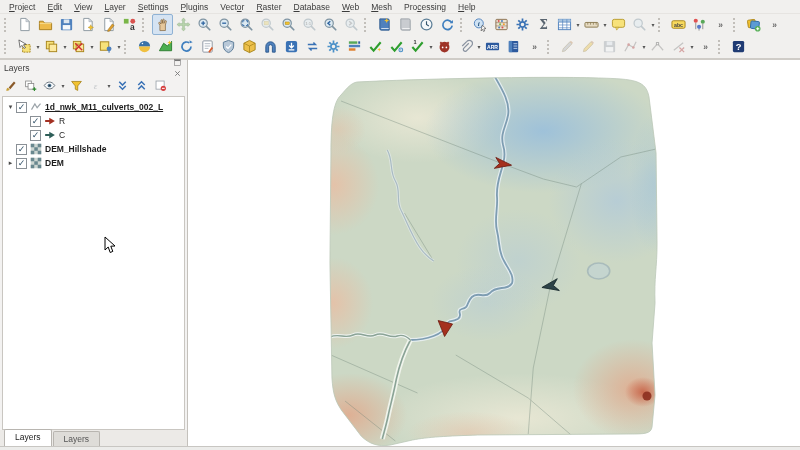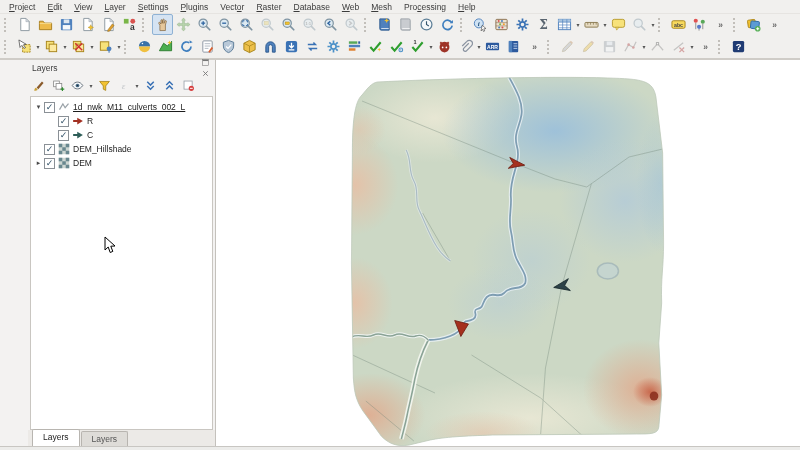--- a/index.html
+++ b/index.html
@@ -18,35 +18,35 @@
   .tbtn{display:flex;align-items:center;justify-content:center;width:19px;height:19px;
         border:1px solid transparent;border-radius:2px;flex:0 0 auto;}
   .tbtn.active{background:#d5e3f2;border-color:#8fb2d4;}
   .tbtn.disabled{opacity:.42;}
   .tbtn svg{display:block;}
   .dd{font-size:6px;color:#555;width:6px;text-align:center;flex:0 0 auto;}
   .handle{width:5px;height:14px;border-left:2px dotted #c2bfba;margin:0 3px 0 2px;flex:0 0 auto;}
   
   .workspace{display:flex;height:386px;border-top:1px solid #cfccc7;}
   .panel{width:187px;display:flex;flex-direction:column;background:#f3f2f1;
-         border-right:1px solid #c4c1bc;padding-left:28px;}
+         border-right:1px solid #c4c1bc;}
   .panel-header{display:flex;align-items:center;height:15px;padding:0 4px;font-size:8.5px;}
   .panel-header .title{flex:1;}
   .phbtn{width:11px;height:11px;display:flex;align-items:center;justify-content:center;margin-left:2px;}
   .panel-toolbar{display:flex;align-items:center;height:21px;padding:0 3px;gap:2px;}
   .ptbtn{display:flex;align-items:center;justify-content:center;width:17px;height:17px;}
   .layer-tree{flex:1;background:#fff;border:1px solid #c9c6c1;margin:0 2px;
               padding:3px 0;font-size:8.5px;overflow:hidden;}
   .trow{display:flex;align-items:center;height:14px;}
   .trow .exp{width:9px;font-size:7px;color:#4a4a4a;text-align:center;flex:0 0 auto;}
   .cb{width:9px;height:9px;border:1px solid #8a9096;background:#fff;margin:0 3px 0 1px;
       display:flex;align-items:center;justify-content:center;font-size:9px;line-height:9px;
       color:#2f4f66;flex:0 0 auto;}
   .licon{margin-right:3px;display:flex;flex:0 0 auto;}
-  .lname{white-space:nowrap;color:#1d1d1d;font-weight:normal;}
+  .lname{white-space:nowrap;color:#1d1d1d;font-weight:bold;}
   .lname.sub{font-weight:normal;}
   .lname.selected{text-decoration:underline;}
   .panel-tabs{display:flex;align-items:flex-end;height:16px;background:#eceae7;padding-left:4px;gap:1px;}
   .ptab{font-size:8.5px;padding:2px 10px 2px;border:1px solid #b8b5b0;border-bottom:none;
         border-radius:2px 2px 0 0;background:#dedcd8;color:#555;}
   .ptab.active{background:#fff;color:#222;height:12px;}
   .map{flex:1;position:relative;background:#fff;}
   .map svg.terrain{position:absolute;inset:0;width:100%;height:100%;}
   .statusbar{height:7px;background:#ececea;border-top:1px solid #c8c6c2;}
   #cursor{position:absolute;left:104px;top:236px;pointer-events:none;}

